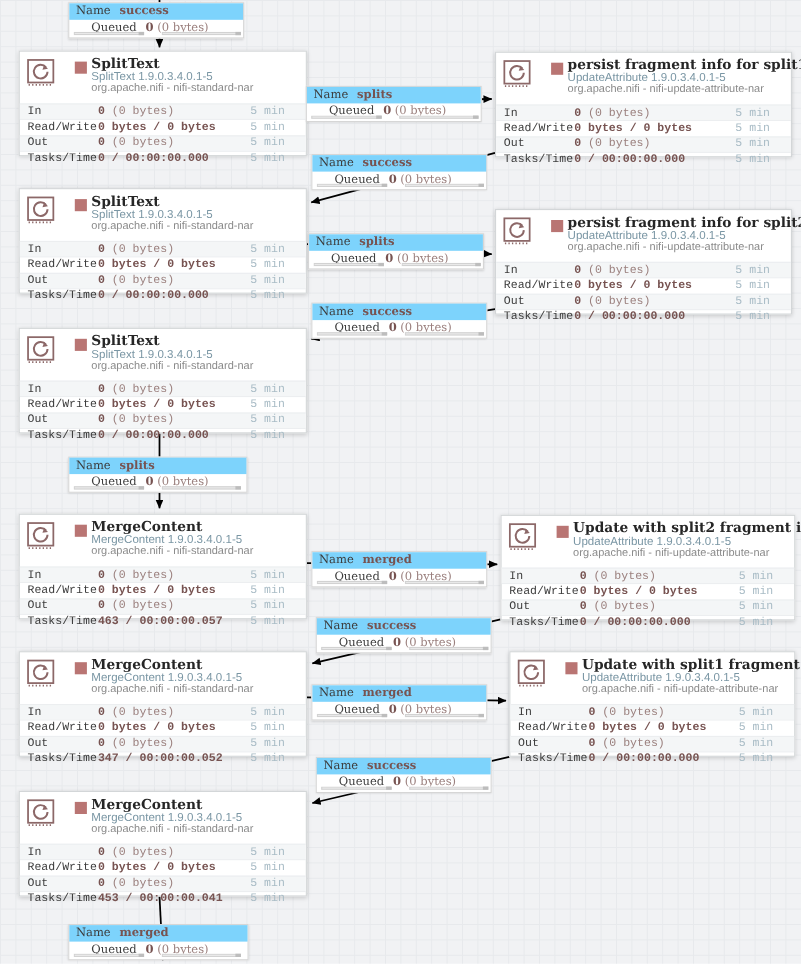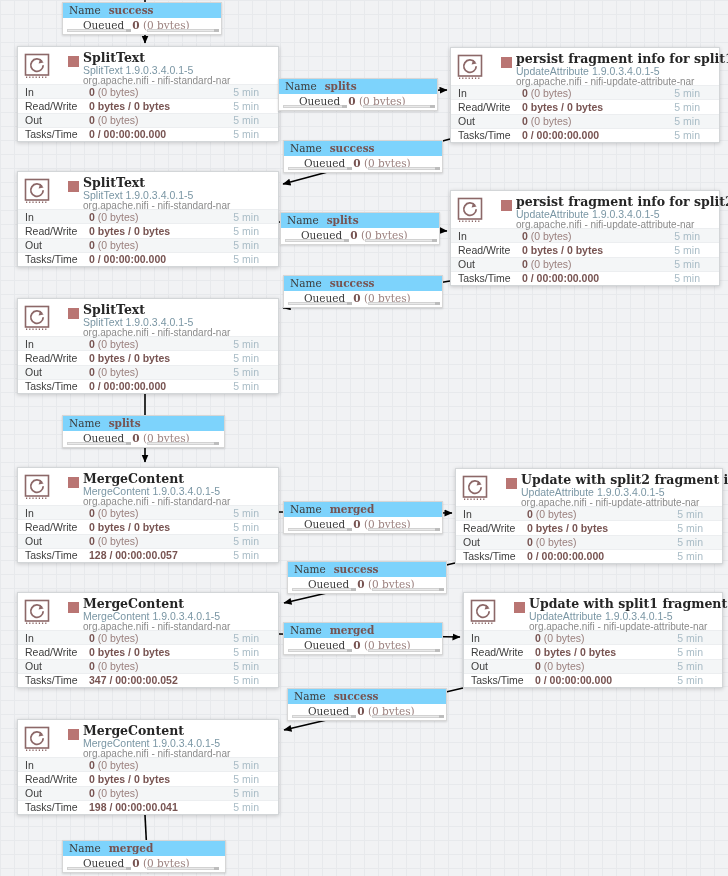--- a/index.html
+++ b/index.html
@@ -20,21 +20,21 @@
     border:1px solid #d3d6d8;box-shadow:0 1px 4px rgba(0,0,0,.18);
     box-sizing:border-box;
   }
   .proc-header{position:relative;height:37px;}
   .proc-icon{position:absolute;left:6px;top:6px;width:26px;height:26px;}
   .run-square{position:absolute;left:50px;top:9px;width:11px;height:11px;background:#b97573;}
   .titles{position:absolute;left:65px;top:4px;right:8px;}
   .p-title{font-family:"DejaVu Serif","Liberation Serif",serif;font-size:12.5px;font-weight:bold;color:#262626;line-height:13px;white-space:nowrap;}
   .p-sub{font-size:10.5px;color:#7a96a4;line-height:12px;white-space:nowrap;}
   .p-org{font-size:10px;color:#8a8a8a;line-height:10px;white-space:nowrap;}
-  .stats{display:flex;flex-direction:column;height:57px;font-family:Liberation Sans, sans-serif;}
+  .stats{display:flex;flex-direction:column;height:57px;font-family:Liberation Mono, monospace;margin-top:10px;}
   .srow{flex:1;display:flex;align-items:center;font-size:10.5px;border-top:1px solid #eceef0;}
   .srow.alt{background:#f4f6f7;}
   .s-label{width:64px;padding-left:7px;color:#3c3c3c;white-space:nowrap;}
   .s-value{flex:1;white-space:nowrap;}
   .v-num{font-weight:bold;color:#775351;}
   .v-rest{color:#9b807e;}
   .s-time{padding-right:19px;color:#a9bcc6;}
 
   
   .conn-label{
@@ -221,21 +221,21 @@
     <span class="s-value"><span class="v-num">0 bytes / 0 bytes</span><span class="v-rest"></span></span>
     <span class="s-time">5 min</span>
   </div>
           <div class="srow alt">
     <span class="s-label">Out</span>
     <span class="s-value"><span class="v-num">0</span><span class="v-rest"> (0 bytes)</span></span>
     <span class="s-time">5 min</span>
   </div>
           <div class="srow">
     <span class="s-label">Tasks/Time</span>
-    <span class="s-value"><span class="v-num">128 / 00:00:00.057</span><span class="v-rest"></span></span>
+    <span class="s-value"><span class="v-num">463 / 00:00:00.057</span><span class="v-rest"></span></span>
     <span class="s-time">5 min</span>
   </div>
         </div>
   </div>
       <div class="proc" style="left: 17px; top: 592px; width: 262px;">
     <div class="proc-header">
       <svg class="proc-icon" viewBox="0 0 26 26">
         <rect x="1.5" y="1.5" width="23" height="20.5" fill="none" stroke="#8c6868" stroke-width="1.6"></rect>
         <line x1="2" y1="24.2" x2="24" y2="24.2" stroke="#8c6868" stroke-width="1.6" stroke-dasharray="1.2,2"></line>
         <path d="M17.8 8.2 A6.2 6.2 0 1 0 19.2 12.2" fill="none" stroke="#8c6868" stroke-width="1.8"></path>
@@ -297,21 +297,21 @@
     <span class="s-value"><span class="v-num">0 bytes / 0 bytes</span><span class="v-rest"></span></span>
     <span class="s-time">5 min</span>
   </div>
           <div class="srow alt">
     <span class="s-label">Out</span>
     <span class="s-value"><span class="v-num">0</span><span class="v-rest"> (0 bytes)</span></span>
     <span class="s-time">5 min</span>
   </div>
           <div class="srow">
     <span class="s-label">Tasks/Time</span>
-    <span class="s-value"><span class="v-num">198 / 00:00:00.041</span><span class="v-rest"></span></span>
+    <span class="s-value"><span class="v-num">453 / 00:00:00.041</span><span class="v-rest"></span></span>
     <span class="s-time">5 min</span>
   </div>
         </div>
   </div>
       <div class="proc" style="left: 450px; top: 47px; width: 270px;">
     <div class="proc-header">
       <svg class="proc-icon" viewBox="0 0 26 26">
         <rect x="1.5" y="1.5" width="23" height="20.5" fill="none" stroke="#8c6868" stroke-width="1.6"></rect>
         <line x1="2" y1="24.2" x2="24" y2="24.2" stroke="#8c6868" stroke-width="1.6" stroke-dasharray="1.2,2"></line>
         <path d="M17.8 8.2 A6.2 6.2 0 1 0 19.2 12.2" fill="none" stroke="#8c6868" stroke-width="1.8"></path>

